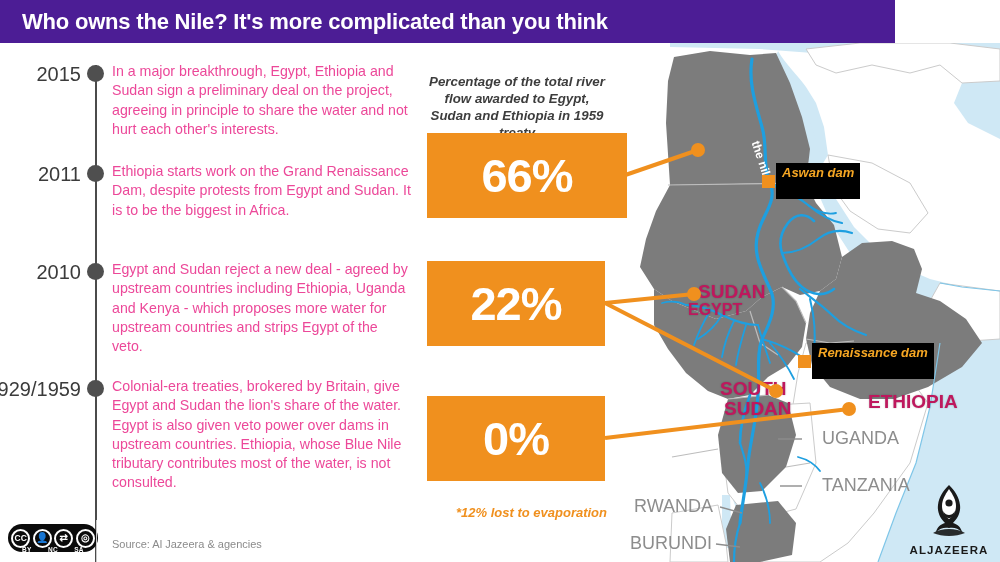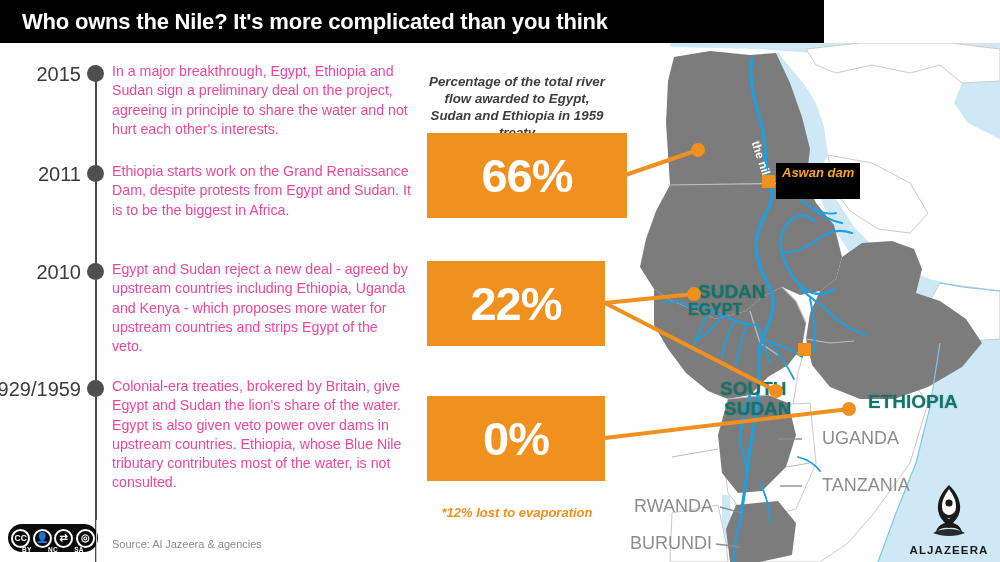--- a/index.html
+++ b/index.html
@@ -1,48 +1,48 @@
 <!DOCTYPE html>
 <html><head>
 <meta charset="utf-8">
 <style>
   html,body{margin:0;padding:0;background:#fff;}
   body{width:1000px;height:562px;overflow:hidden;font-family:"Liberation Sans",sans-serif;}
   #root{position:relative;width:1000px;height:562px;background:#ffffff;}
 
   
-  .header{position:absolute;left:0;top:0;width:824px;height:43px;background:#000000;}
+  .header{position:absolute;left:0;top:0;width:895px;height:43px;background:#4c1d95;}
   .header-title{position:absolute;left:22px;top:9px;font-size:22px;font-weight:bold;color:#ffffff;
                  letter-spacing:-0.2px;white-space:nowrap;}
 
   
   .timeline{position:absolute;left:0;top:43px;width:420px;height:519px;}
   .tl-axis{position:absolute;left:95px;top:22px;width:2px;height:520px;background:#4b4b4b;}
   .tl-item{position:absolute;left:0;width:420px;}
   .tl-year{position:absolute;right:339px;top:-2px;font-size:20px;color:#3b3b3b;text-align:right;white-space:nowrap;}
   .tl-dot{position:absolute;left:87px;top:0px;width:17px;height:17px;border-radius:50%;background:#4f4f4f;}
   .tl-text{position:absolute;left:112px;top:-3px;width:300px;font-size:14.2px;line-height:19.3px;color:#ec4899;}
 
   
   .caption{position:absolute;left:427px;top:73px;width:180px;font-size:13.3px;line-height:17px;
            font-style:italic;font-weight:bold;color:#3d3d3d;text-align:center;}
   .pbox{position:absolute;background:#F0901E;display:flex;align-items:center;justify-content:center;}
   .pbox span{font-size:47px;font-weight:bold;color:#ffffff;letter-spacing:-1px;line-height:1;}
   #pbox-66{left:427px;top:133px;width:200px;height:85px;}
   #pbox-22{left:427px;top:261px;width:178px;height:85px;}
   #pbox-0 {left:427px;top:396px;width:178px;height:85px;}
-  .footnote{position:absolute;left:427px;top:505px;width:180px;text-align:center;font-size:13px;
+  .footnote{position:absolute;left:427px;top:505px;width:180px;text-align:right;font-size:13px;
             font-style:italic;font-weight:bold;color:#F0901E;}
 
   
   .conn{position:absolute;left:0;top:0;width:1000px;height:562px;pointer-events:none;}
 
   
   .map{position:absolute;left:610px;top:43px;width:390px;height:519px;overflow:hidden;background:#ffffff;}
-  .mlabel{position:absolute;font-weight:bold;color:#0f766e;white-space:nowrap;
+  .mlabel{position:absolute;font-weight:bold;color:#be185d;white-space:nowrap;
           text-shadow:0 0 2px rgba(0,0,0,.25);}
   .mlabel-grey{position:absolute;font-weight:normal;color:#8d8d8d;white-space:nowrap;font-size:18px;}
   .nile-lbl{position:absolute;color:#ffffff;font-size:12px;font-weight:bold;
             transform:rotate(72deg);transform-origin:left top;white-space:nowrap;}
   .dam{position:absolute;display:flex;align-items:center;}
   .dam-sq{width:13px;height:13px;background:#F0901E;flex:0 0 auto;}
   .dam-lbl{background:#000000;color:#F5A623;font-style:italic;font-weight:bold;font-size:13px;
            padding:2px 6px 19px 6px;margin-left:1px;white-space:nowrap;}
 
   
@@ -186,20 +186,21 @@
     <div class="mlabel-grey" style="left:24px;top:453px;">RWANDA</div>
     <div class="mlabel-grey" style="left:20px;top:490px;">BURUNDI</div>
 
     
     <div class="dam" style="left:152px;top:120px;">
       <div class="dam-sq"></div>
       <div class="dam-lbl">Aswan dam</div>
     </div>
     <div class="dam" style="left:188px;top:300px;">
       <div class="dam-sq"></div>
+      <div class="dam-lbl">Renaissance dam</div>
     </div>
 
     
     <div class="ajlogo">
       <svg width="56" height="56" viewBox="0 0 56 56">
         <g fill="#1a1a1a">
           <path d="M28 2 C22 8 18 14 17 22 C16 30 20 36 24 40 C20 41 16 44 15 49 C19 45 24 44 28 45 C32 44 37 45 41 49 C40 44 36 41 32 40 C36 36 40 30 39 22 C38 14 34 8 28 2 Z"></path>
           <path d="M28 6 C24 12 21 17 21 23 C21 30 25 34 28 36 C31 34 35 30 35 23 C35 17 32 12 28 6 Z" fill="#ffffff"></path>
           <circle cx="28" cy="20" r="3.6"></circle>
           <path d="M22 28 C24 31 26 32 28 32 C30 32 32 31 34 28 C33 33 31 35 28 35 C25 35 23 33 22 28 Z"></path>

